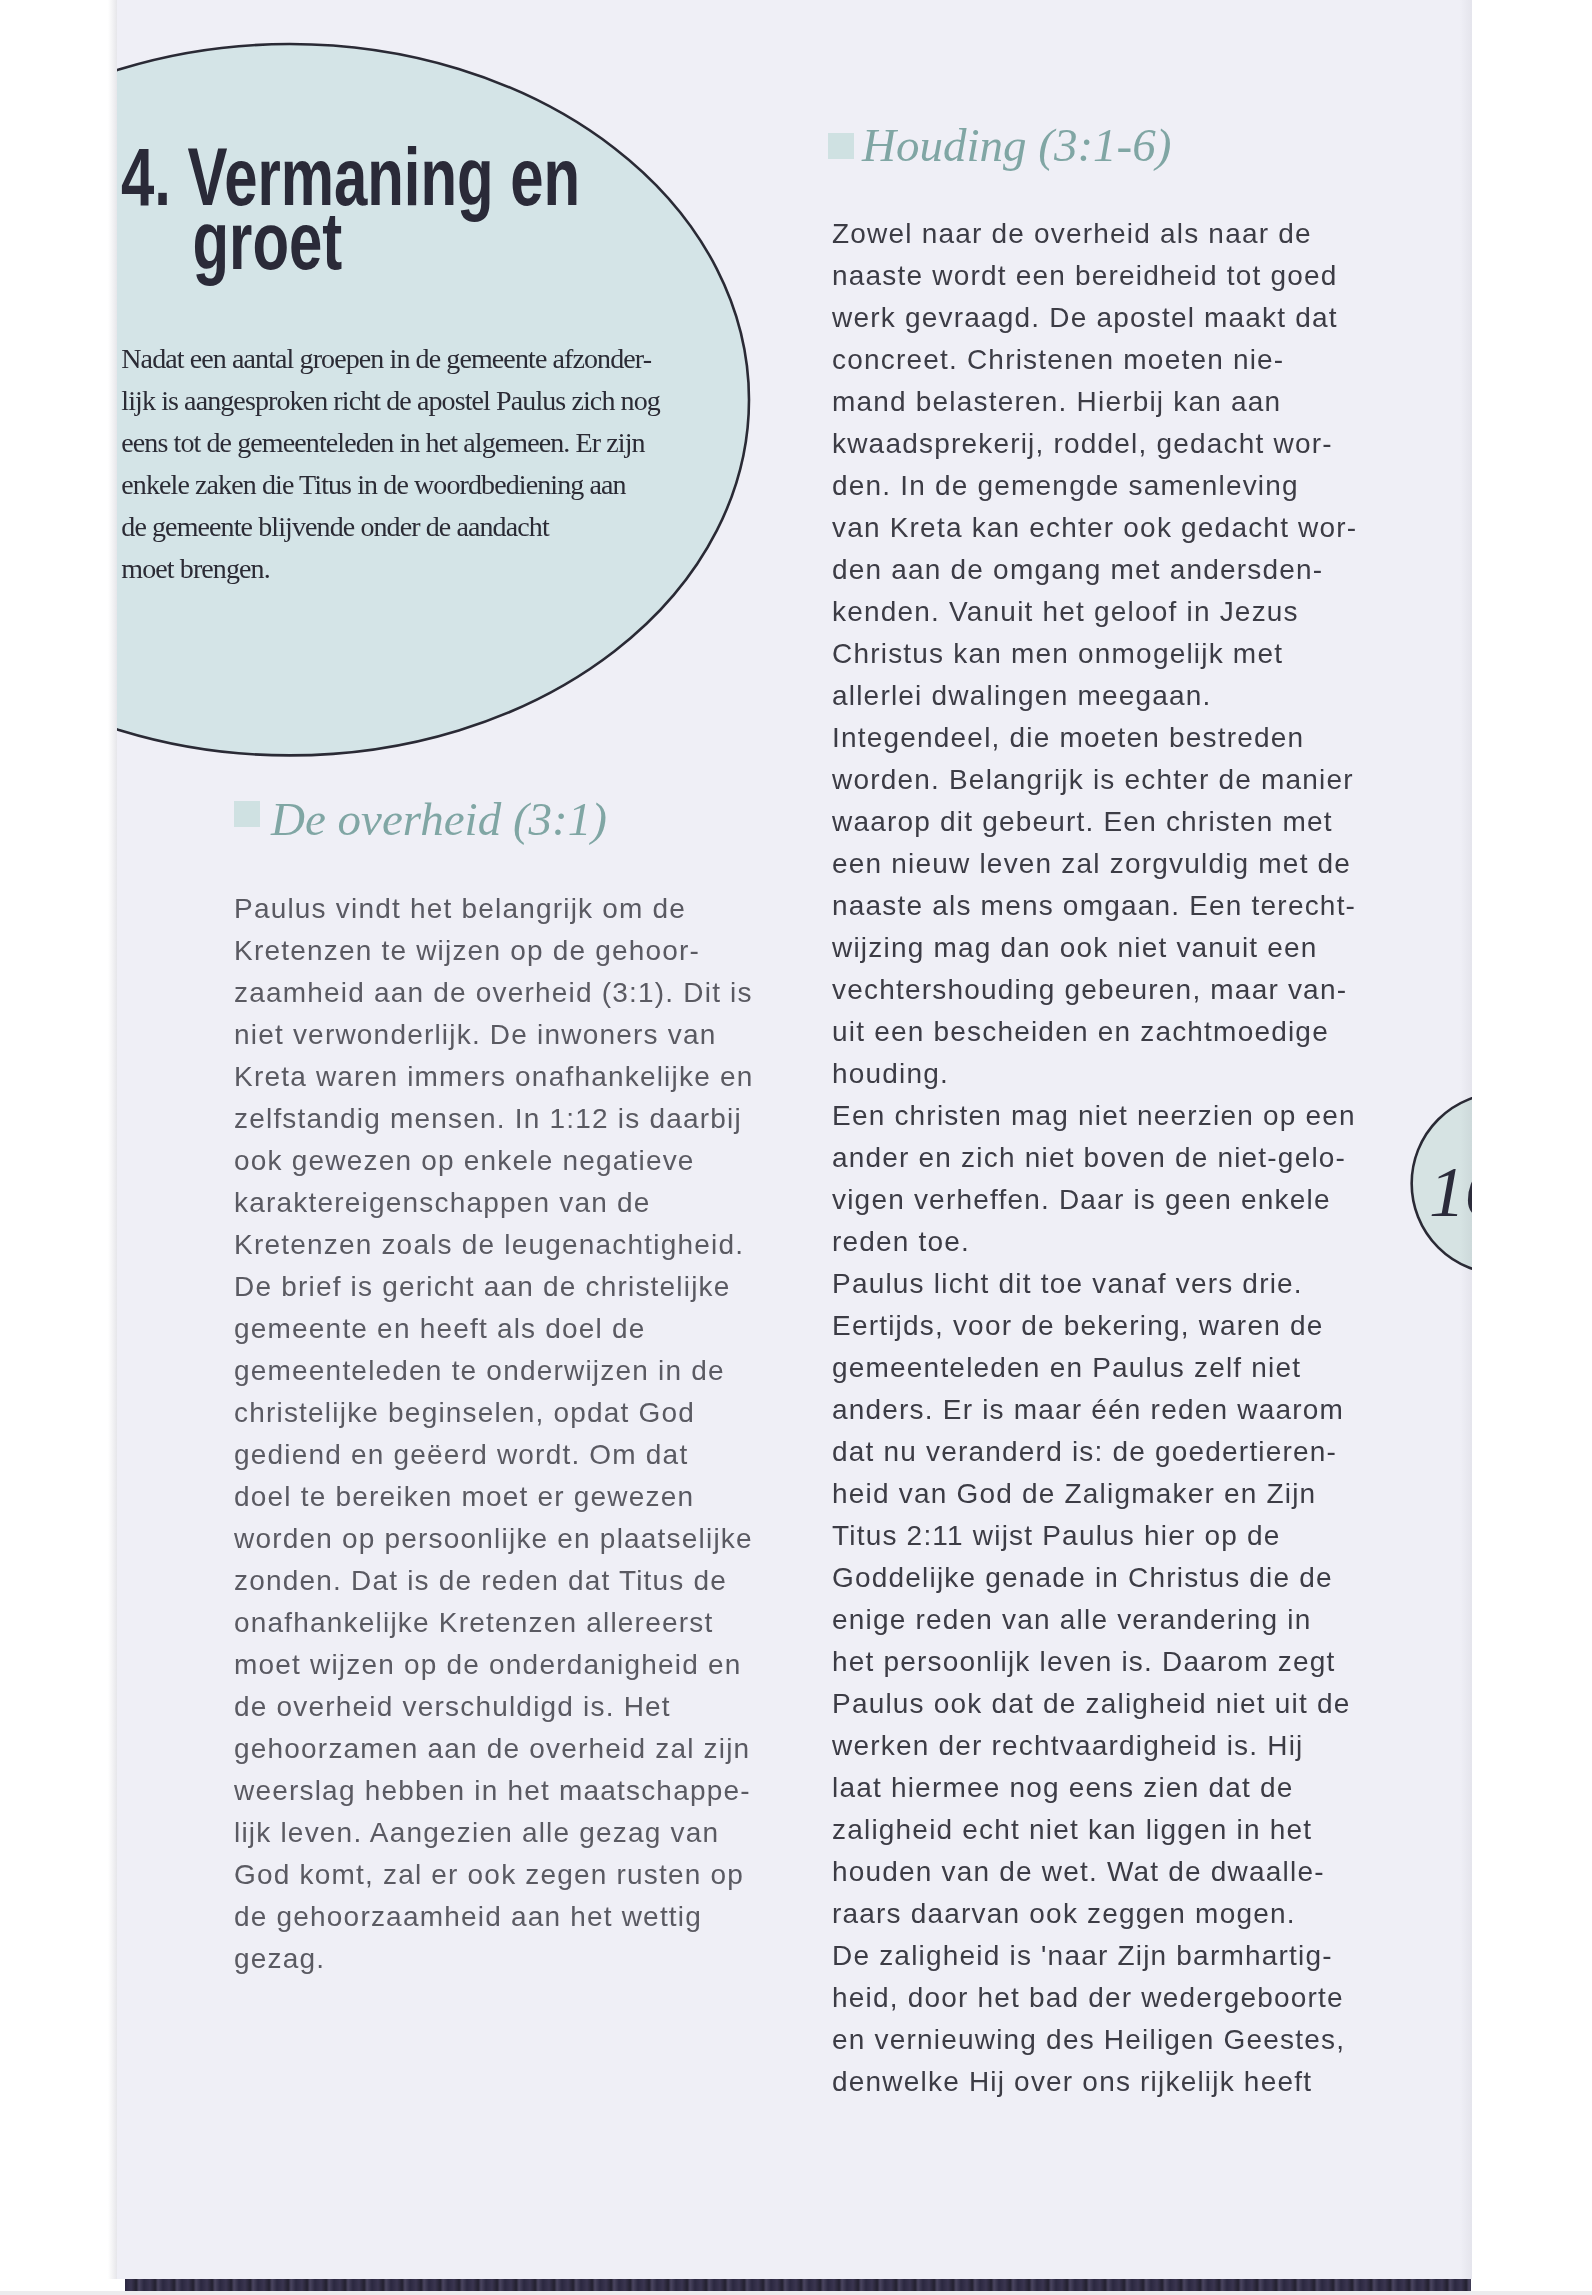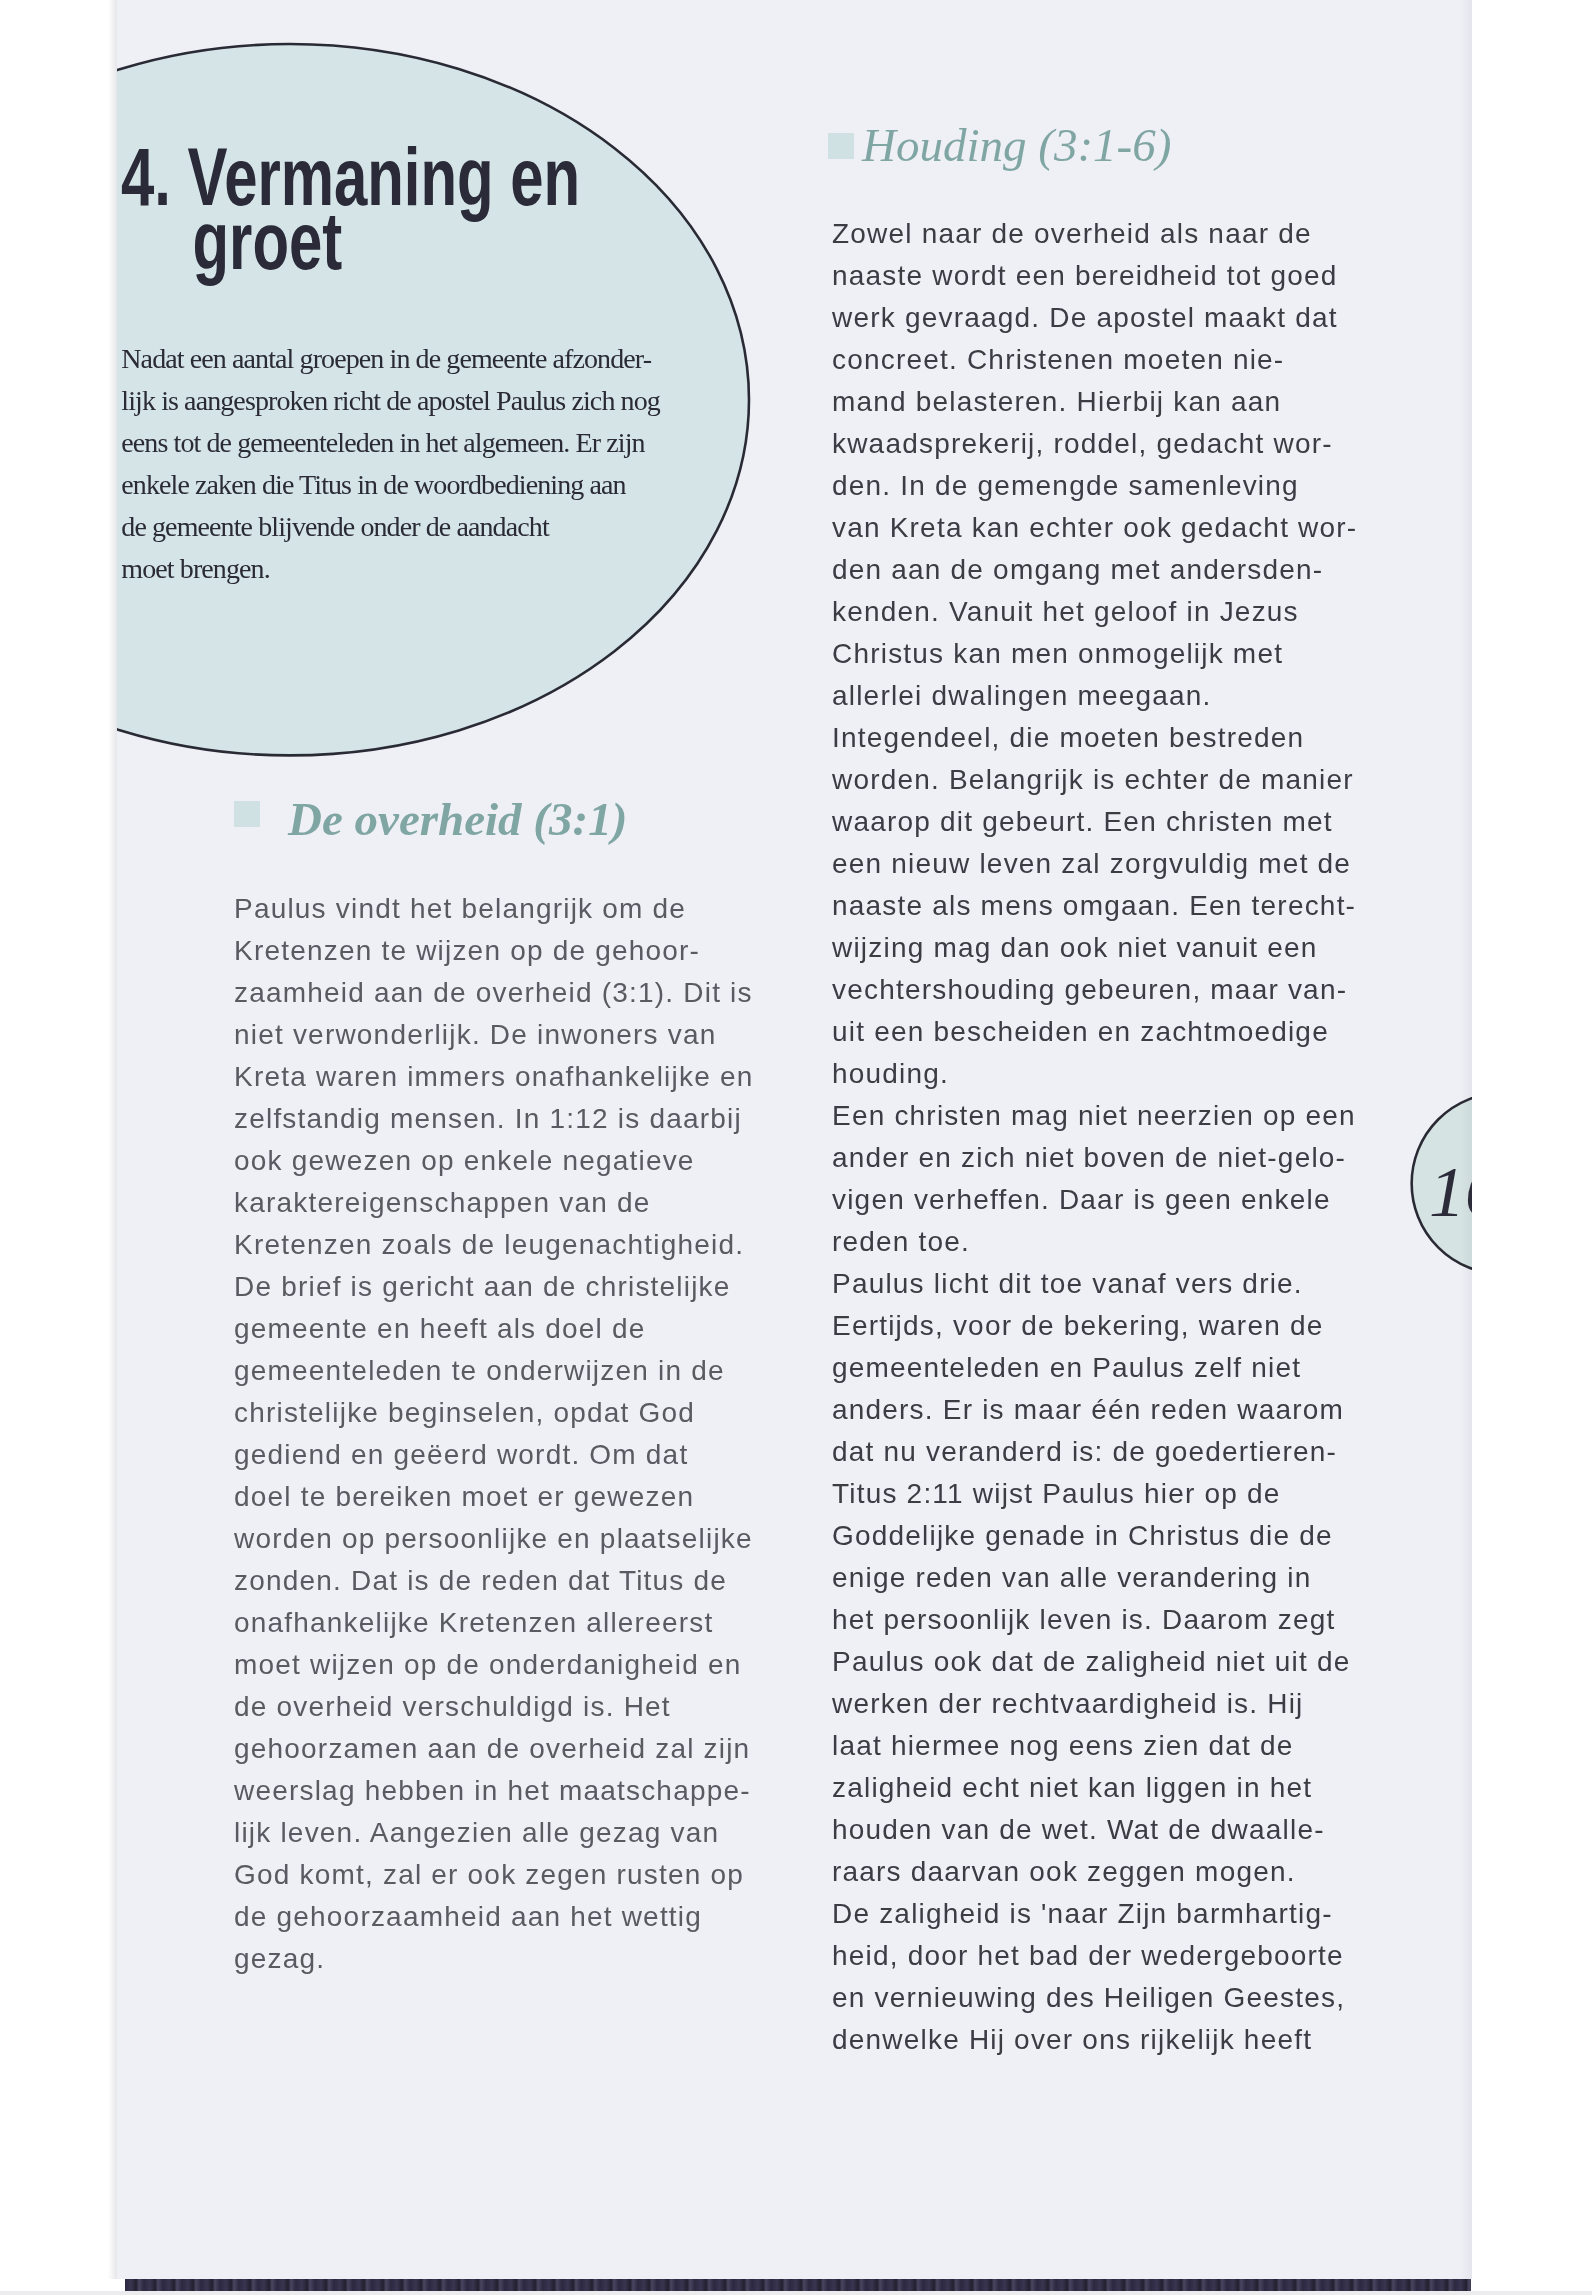--- a/index.html
+++ b/index.html
@@ -26,21 +26,21 @@
   .body-col{position:absolute;font-family:"Liberation Sans",sans-serif;font-size:28px;line-height:42px;letter-spacing:1.2px;white-space:nowrap;}
   .body-left{left:117px;top:888px;color:var(--text-left);}
   .body-right{left:715px;top:213px;color:var(--text-right);}
   .line{height:inherit;}
   .intro .line{height:42px;}
   .body-col .line{height:42px;}
   .bullet{position:absolute;width:26px;height:26px;background:var(--bullet);}
   .bullet-left{left:117px;top:801px;}
   .bullet-right{left:711px;top:133px;}
   .script-heading{position:absolute;font-family:"Liberation Serif",serif;font-style:italic;font-size:47px;line-height:59px;color:var(--accent);white-space:nowrap;}
-  .heading-left{left:171px;top:790px;font-weight:bold;}
+  .heading-left{left:154px;top:790px;}
   .heading-right{left:745px;top:116px;}
   .pn-tab{position:absolute;left:1286px;top:1087px;width:69px;height:198px;overflow:hidden;}
   .pn-tab svg{position:absolute;left:0;top:0;}
   .page-number{position:absolute;left:26px;top:69px;font-family:"Liberation Serif",serif;font-style:italic;font-size:72px;line-height:72px;color:#2b2b3a;white-space:nowrap;}
   .bottom-strip{position:absolute;left:125px;top:2279px;width:1346px;height:12px;
                 background:repeating-linear-gradient(90deg,#2b2840 0px,#3a3550 6px,#22202f 11.2px,#4a4560 14px,#2b2840 19px);}
   .bottom-base{position:absolute;left:0;top:2291px;width:1592px;height:4.3px;background:#ececee;}
 </style>
 </head>
 <body>
@@ -125,20 +125,21 @@
         <div class="line">houding.</div>
         <div class="line">Een christen mag niet neerzien op een</div>
         <div class="line">ander en zich niet boven de niet-gelo-</div>
         <div class="line">vigen verheffen. Daar is geen enkele</div>
         <div class="line">reden toe.</div>
         <div class="line">Paulus licht dit toe vanaf vers drie.</div>
         <div class="line">Eertijds, voor de bekering, waren de</div>
         <div class="line">gemeenteleden en Paulus zelf niet</div>
         <div class="line">anders. Er is maar één reden waarom</div>
         <div class="line">dat nu veranderd is: de goedertieren-</div>
+        <div class="line">heid van God de Zaligmaker en Zijn</div>
         <div class="line">Titus 2:11 wijst Paulus hier op de</div>
         <div class="line">Goddelijke genade in Christus die de</div>
         <div class="line">enige reden van alle verandering in</div>
         <div class="line">het persoonlijk leven is. Daarom zegt</div>
         <div class="line">Paulus ook dat de zaligheid niet uit de</div>
         <div class="line">werken der rechtvaardigheid is. Hij</div>
         <div class="line">laat hiermee nog eens zien dat de</div>
         <div class="line">zaligheid echt niet kan liggen in het</div>
         <div class="line">houden van de wet. Wat de dwaalle-</div>
         <div class="line">raars daarvan ook zeggen mogen.</div>

